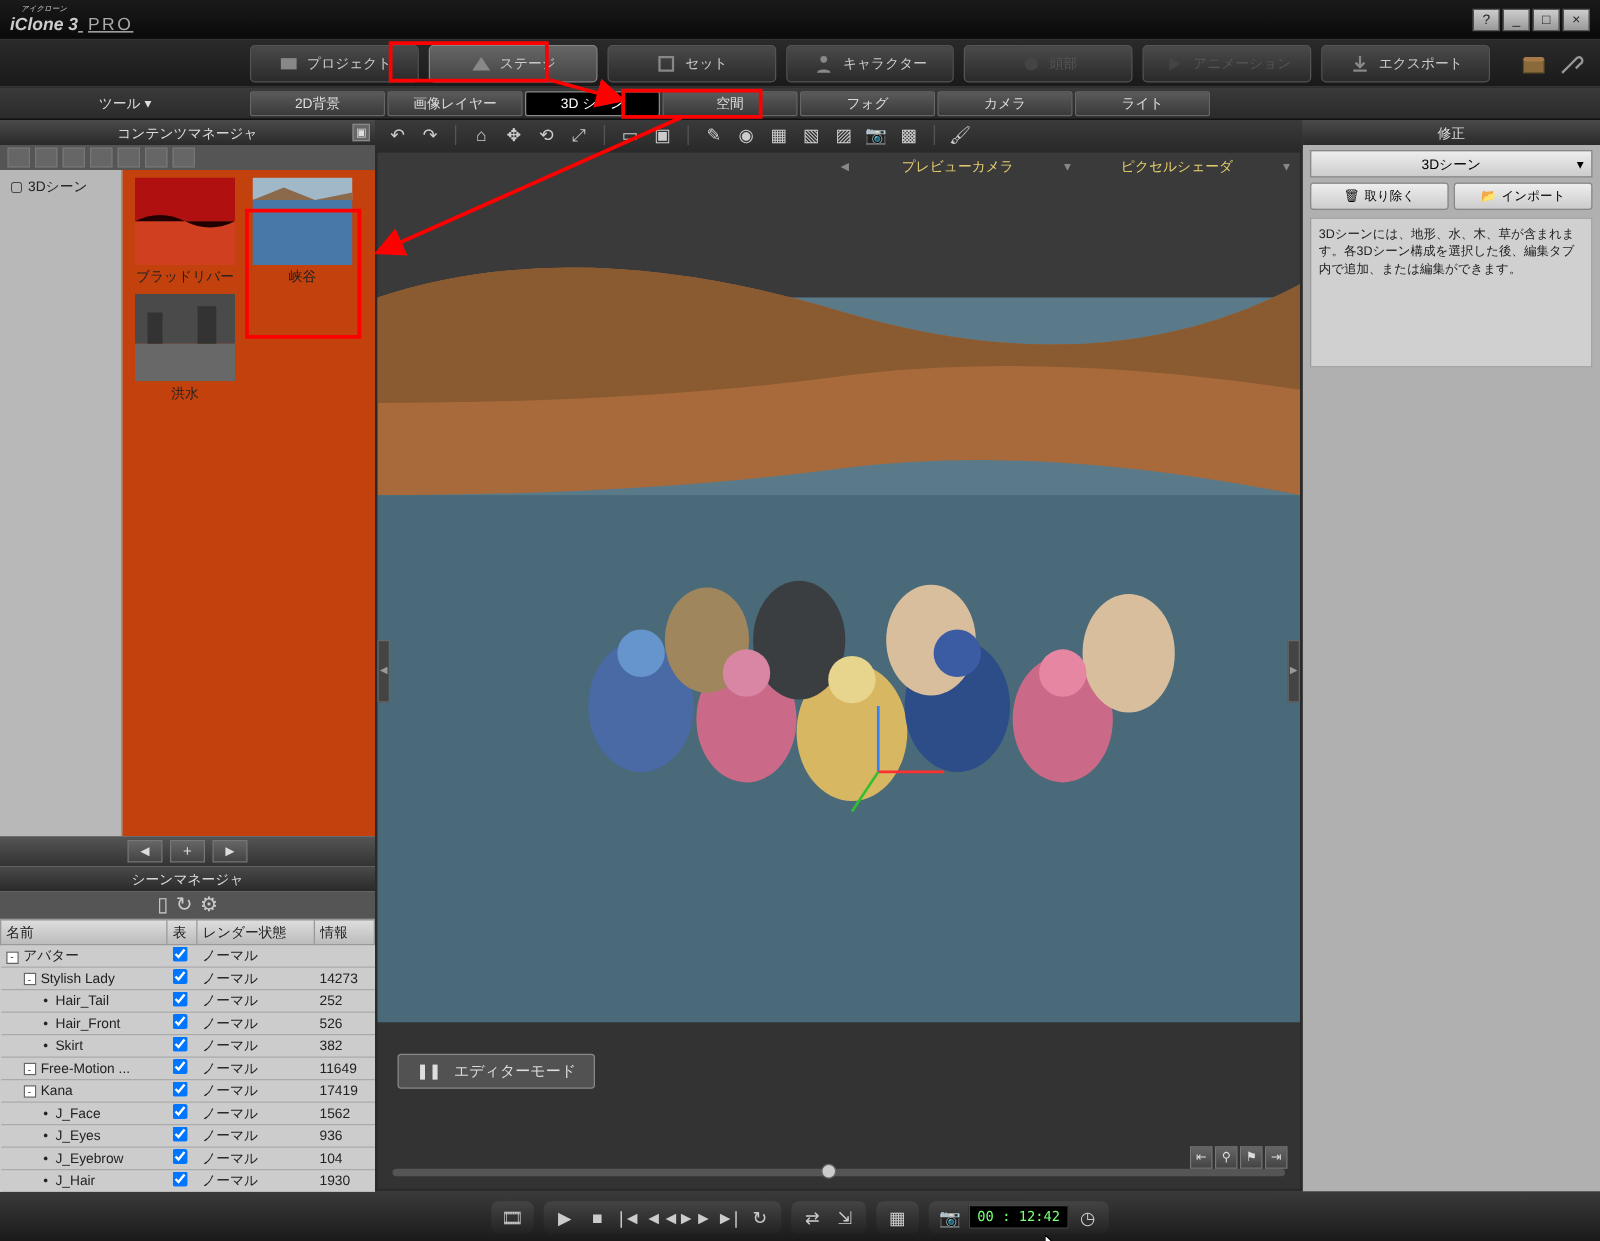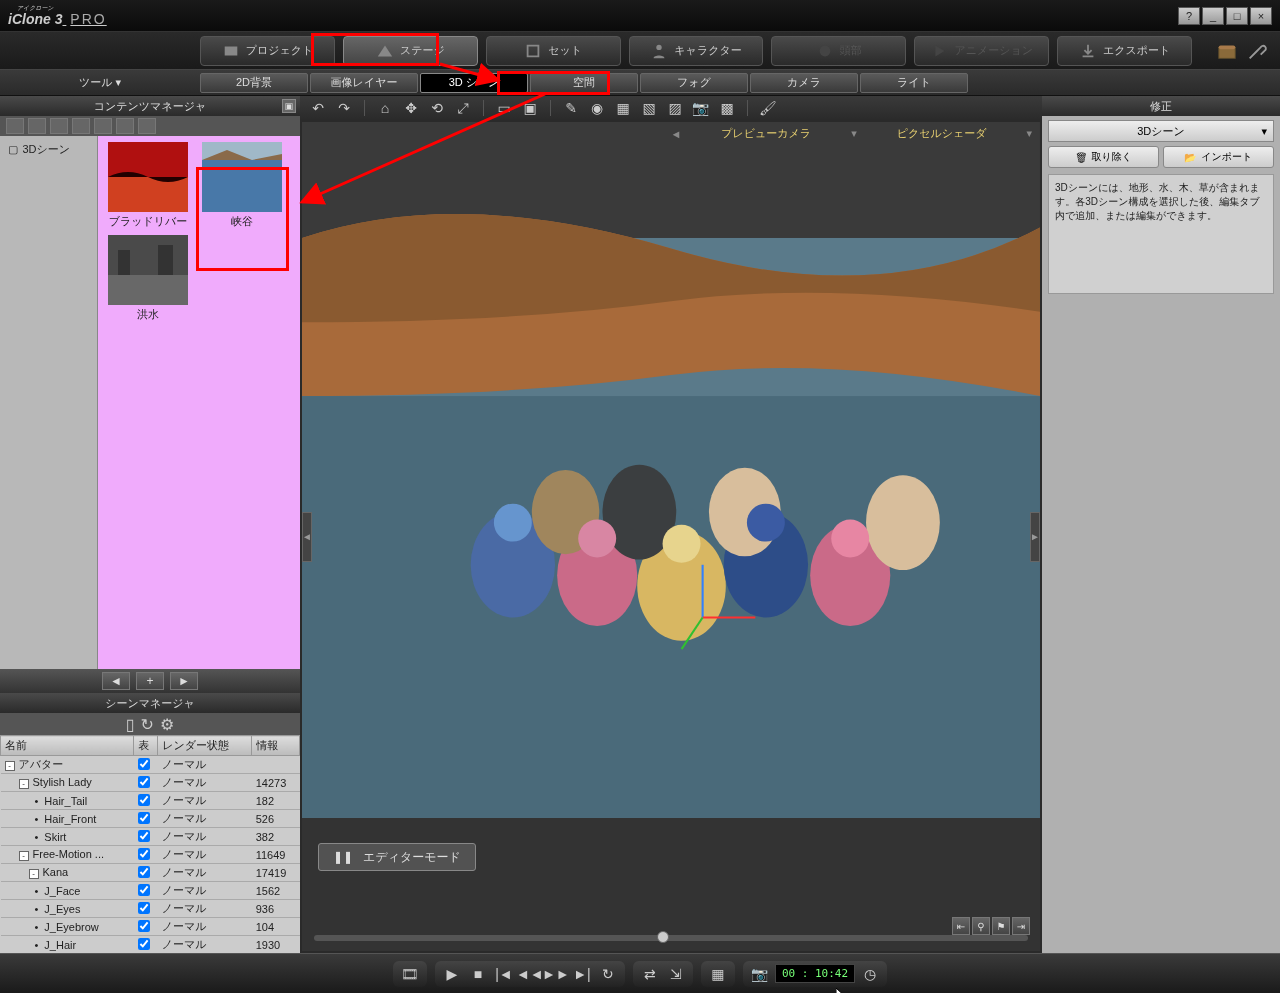--- a/index.html
+++ b/index.html
@@ -31,21 +31,21 @@
 .panel-header { height: 20px; background: linear-gradient(#4a4a4a,#2a2a2a); color: #ddd; font-size: 11px; display: flex; align-items: center; justify-content: center; position: relative; }
 .panel-toggle { position: absolute; right: 4px; width: 14px; height: 14px; background: #666; border: 1px solid #888; font-size: 9px; display: flex; align-items: center; justify-content: center; cursor: pointer; }
 .cm-tabs { height: 20px; background: #555; display: flex; }
 .cm-tab { flex: 1; background: linear-gradient(#555,#333); color: #999; font-size: 11px; display: flex; align-items: center; justify-content: center; border: 1px solid #666; cursor: pointer; }
 .cm-tab.active { background: linear-gradient(#777,#555); color: #fff; }
 .cm-toolbar { height: 20px; background: #555; display: flex; align-items: center; gap: 4px; padding: 0 6px; }
 .cm-tool { width: 18px; height: 16px; background: #666; border: 1px solid #777; cursor: pointer; }
 .cm-body { flex: 1; display: flex; background: #ccc; overflow: hidden; }
 .cm-tree { width: 98px; background: #b8b8b8; border-right: 1px solid #888; padding: 4px; font-size: 11px; color: #222; }
 .cm-tree-item { padding: 2px 4px; display: flex; align-items: center; gap: 4px; cursor: pointer; }
-.cm-grid { flex: 1; background: #f0abfc; padding: 6px; display: flex; flex-wrap: wrap; gap: 6px; align-content: flex-start; }
+.cm-grid { flex: 1; background: #c2410c; padding: 6px; display: flex; flex-wrap: wrap; gap: 6px; align-content: flex-start; }
 .thumb { width: 88px; text-align: center; font-size: 11px; color: #222; cursor: pointer; }
 .thumb-img { width: 80px; height: 70px; margin: 0 auto 2px; display: block; }
 .cm-bottom { height: 24px; background: linear-gradient(#555,#333); display: flex; align-items: center; justify-content: center; gap: 6px; }
 .cm-bottom-btn { width: 28px; height: 18px; background: linear-gradient(#666,#444); border: 1px solid #777; color: #ddd; font-size: 12px; display: flex; align-items: center; justify-content: center; cursor: pointer; }
 
 .scene-mgr { height: 260px; display: flex; flex-direction: column; background: #b0b0b0; }
 .sm-header { height: 20px; background: linear-gradient(#4a4a4a,#2a2a2a); color: #ddd; font-size: 11px; display: flex; align-items: center; justify-content: center; }
 .sm-tools { height: 22px; background: #555; display: flex; align-items: center; justify-content: center; gap: 6px; }
 .sm-table { flex: 1; overflow: auto; background: #ccc; font-size: 11px; color: #222; }
 .sm-table table { width: 100%; border-collapse: collapse; }
@@ -258,42 +258,42 @@
               <tr>
                 <td style="padding-left: 18px;"><span class="tree-toggle">-</span><span>Stylish Lady</span></td>
                 <td><input type="checkbox" checked="" style=""></td>
                 <td>ノーマル</td>
                 <td>14273</td>
               </tr>
               <tr>
                 <td style="padding-left: 32px;"><span class="tree-bullet">•</span><span>Hair_Tail</span></td>
                 <td><input type="checkbox" checked="" style=""></td>
                 <td>ノーマル</td>
-                <td>182</td>
+                <td>252</td>
               </tr>
               <tr>
                 <td style="padding-left: 32px;"><span class="tree-bullet">•</span><span>Hair_Front</span></td>
                 <td><input type="checkbox" checked="" style=""></td>
                 <td>ノーマル</td>
                 <td>526</td>
               </tr>
               <tr>
                 <td style="padding-left: 32px;"><span class="tree-bullet">•</span><span>Skirt</span></td>
                 <td><input type="checkbox" checked="" style=""></td>
                 <td>ノーマル</td>
                 <td>382</td>
               </tr>
               <tr>
                 <td style="padding-left: 18px;"><span class="tree-toggle">-</span><span>Free-Motion ...</span></td>
                 <td><input type="checkbox" checked="" style=""></td>
                 <td>ノーマル</td>
                 <td>11649</td>
               </tr>
               <tr>
-                <td style="padding-left: 28px;"><span class="tree-toggle">-</span><span>Kana</span></td>
+                <td style="padding-left: 18px;"><span class="tree-toggle">-</span><span>Kana</span></td>
                 <td><input type="checkbox" checked="" style=""></td>
                 <td>ノーマル</td>
                 <td>17419</td>
               </tr>
               <tr>
                 <td style="padding-left: 32px;"><span class="tree-bullet">•</span><span>J_Face</span></td>
                 <td><input type="checkbox" checked="" style=""></td>
                 <td>ノーマル</td>
                 <td>1562</td>
               </tr>
@@ -433,21 +433,21 @@
   </div>
   <div class="bb-group">
     <div class="bb-btn">⇄</div>
     <div class="bb-btn">⇲</div>
   </div>
   <div class="bb-group">
     <div class="bb-btn">▦</div>
   </div>
   <div class="bb-group">
     <div class="bb-btn">📷</div>
-    <div class="bb-timecode">00 : 10:42</div>
+    <div class="bb-timecode">00 : 12:42</div>
     <div class="bb-btn">◷</div>
   </div>
 </div>
 
 <div class="annotation-box" style="left:311px; top:33px; width:128px; height:33px;"></div>
 <div class="annotation-box" style="left:497px; top:71px; width:113px; height:24px;"></div>
 <div class="annotation-box" style="left:196px; top:167px; width:93px; height:104px;"></div>
 <svg class="arrow" style="left:438px; top:60px; width:70px; height:30px;" viewBox="0 0 70 30">
     <defs>
       <marker id="ah1" markerWidth="8" markerHeight="8" refX="7" refY="4" orient="auto">

